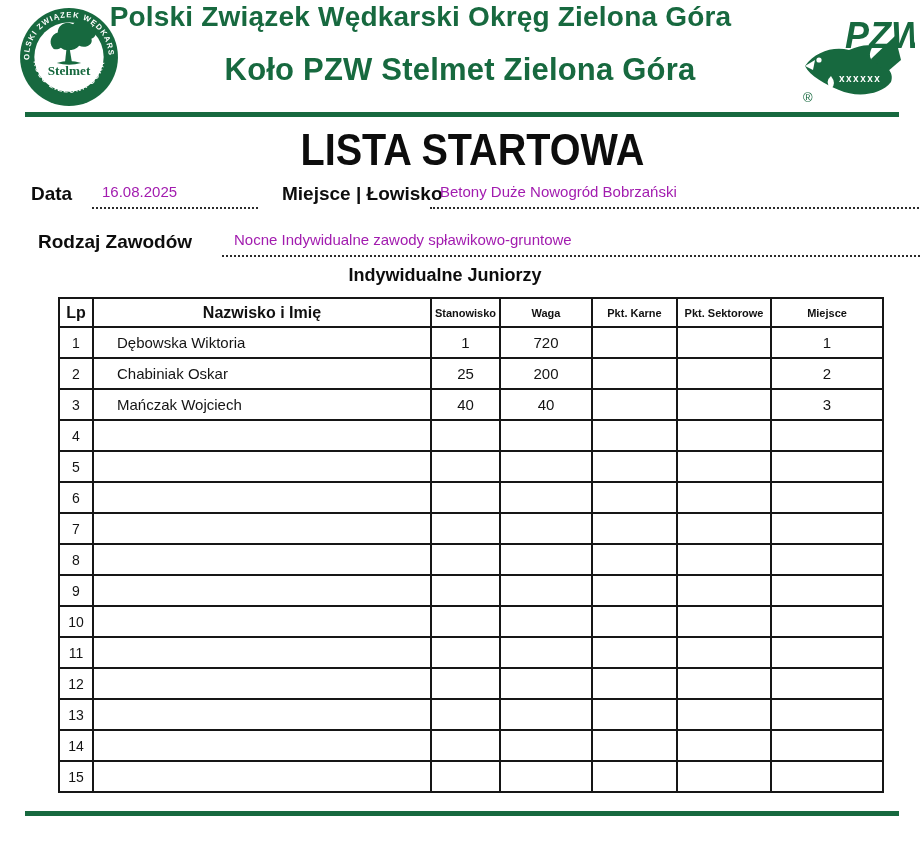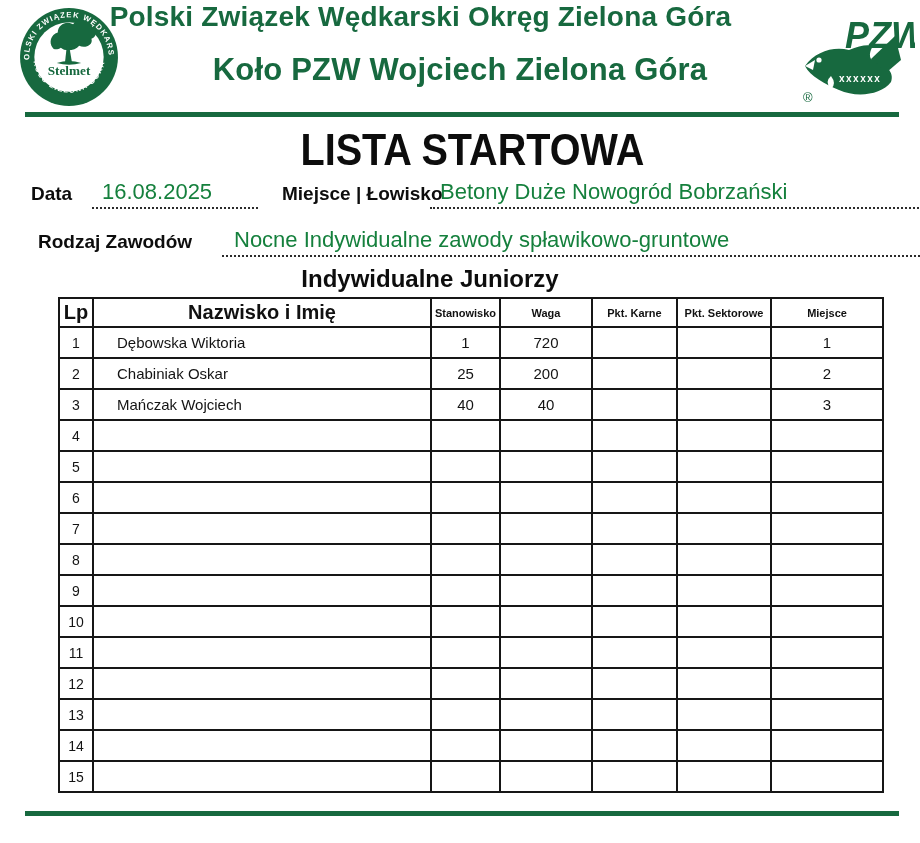--- a/index.html
+++ b/index.html
@@ -19,35 +19,35 @@
   .rule-bottom{top:811px;}
   
   .doc-title{position:absolute;top:124px;left:24px;width:896px;text-align:center;}
   .doc-title span{display:inline-block;font-size:45px;font-weight:bold;
     transform:scaleX(.88);transform-origin:center;letter-spacing:0;color:#0d0d0d;}
   
   .lbl{position:absolute;font-size:19px;font-weight:bold;color:#0d0d0d;white-space:nowrap;}
   .lbl-data{left:31px;top:183px;}
   .lbl-place{left:282px;top:183px;}
   .lbl-type{left:38px;top:231px;}
-  .val{position:absolute;font-size:22px;color:#15803d;white-space:nowrap;
+  .val{position:absolute;font-size:15px;color:#a21caf;white-space:nowrap;
     border-bottom:2px dotted #2b2b2b;height:28px;line-height:26px;}
   .val-date{left:92px;top:179px;width:156px;padding-left:10px;}
   .val-place{left:430px;top:179px;width:490px;padding-left:10px;}
   .val-type{left:222px;top:227px;width:698px;padding-left:12px;}
   
   .section-title{position:absolute;top:265px;left:0;width:860px;text-align:center;
-    font-size:24px;font-weight:bold;color:#0d0d0d;}
+    font-size:18px;font-weight:bold;color:#0d0d0d;padding-left:15px;}
   
   table.start-list{position:absolute;left:58px;top:297px;width:824px;
     border-collapse:collapse;table-layout:fixed;background:#fff;}
   .start-list th,.start-list td{border:2px solid #161616;overflow:hidden;
     white-space:nowrap;padding:0;}
   .start-list thead th{height:27px;font-weight:bold;}
-  .start-list th.big{font-size:20px;}
+  .start-list th.big{font-size:16px;}
   .start-list th.small{font-size:11px;}
   .start-list td{height:29px;font-size:15px;text-align:center;color:#141414;}
   .start-list td.name{text-align:left;padding-left:23px;}
   .start-list td.lp{font-size:14px;}
 </style>
 </head>
 <body>
 
 <div class="page">
 
@@ -67,21 +67,21 @@
 
     <g fill="#17693f">
       <path d="M34,41 C30,36 32,28 39,26 C39,18 48,14 54,18 C58,12 70,13 72,20 C78,22 78,30 72,32 C74,38 66,42 60,39 C56,44 46,45 42,41 C39,43 35,43 34,41 Z"></path>
       <path d="M48,38 L46,56 L53,56 L50,38 Z"></path>
       <path d="M38,56 Q50,52 62,56 Q50,59 38,56 Z"></path>
     </g>
     <text x="50" y="68" text-anchor="middle" font-family="Liberation Serif, serif" font-size="13" font-weight="bold" fill="#17693f">Stelmet</text>
   </svg>
 
   <div class="org-line1">Polski Związek Wędkarski Okręg Zielona Góra</div>
-  <div class="org-line2">Koło PZW Wojciech Zielona Góra</div>
+  <div class="org-line2">Koło PZW Stelmet Zielona Góra</div>
 
   <svg class="logo-right" viewBox="0 0 118 98" xmlns="http://www.w3.org/2000/svg">
     <g fill="#17693f">
       <text x="48" y="38" font-family="Liberation Sans, sans-serif" font-size="36" font-weight="bold" font-style="italic">PZW</text>
       <path d="M8,56 C18,42 36,36 52,40 C62,36 70,34 76,36 C73,41 72,45 74,49 C88,53 98,62 94,72 C84,85 60,88 42,80 C28,74 13,66 8,56 Z"></path>
       <path d="M74,49 L98,26 L104,50 L90,62 Z"></path>
       <path d="M8,56 L18,50 L16,60 Z" fill="#ffffff"></path>
       <circle cx="22" cy="50" r="2.6" fill="#ffffff"></circle>
       <path d="M34,66 Q40,74 34,79 Q27,72 34,66 Z" fill="#ffffff"></path>
     </g>

